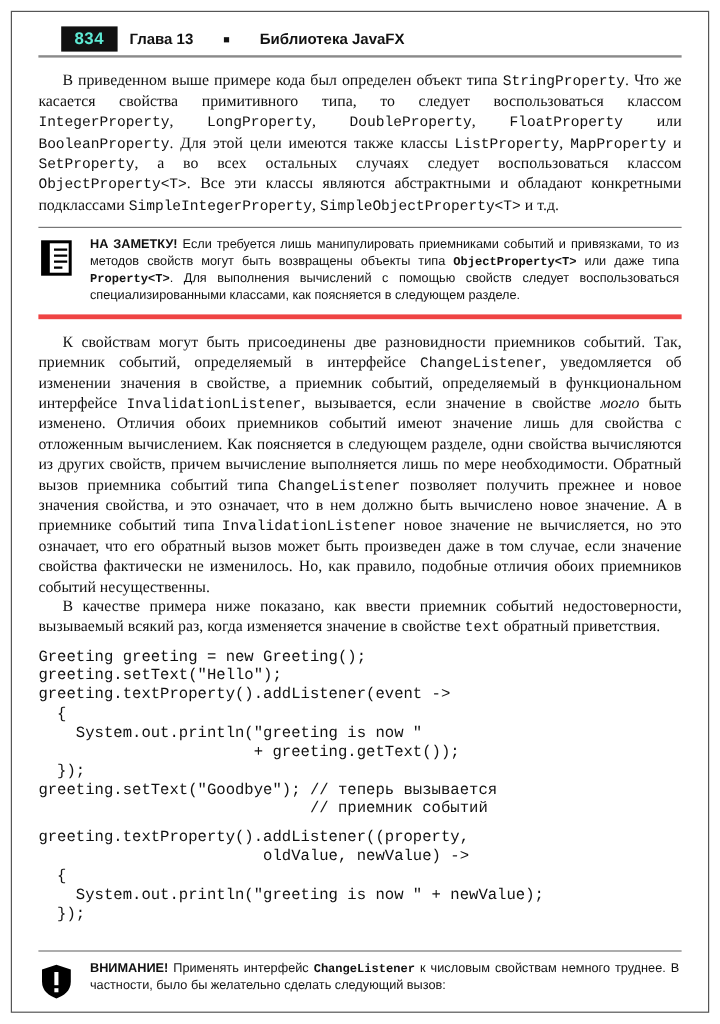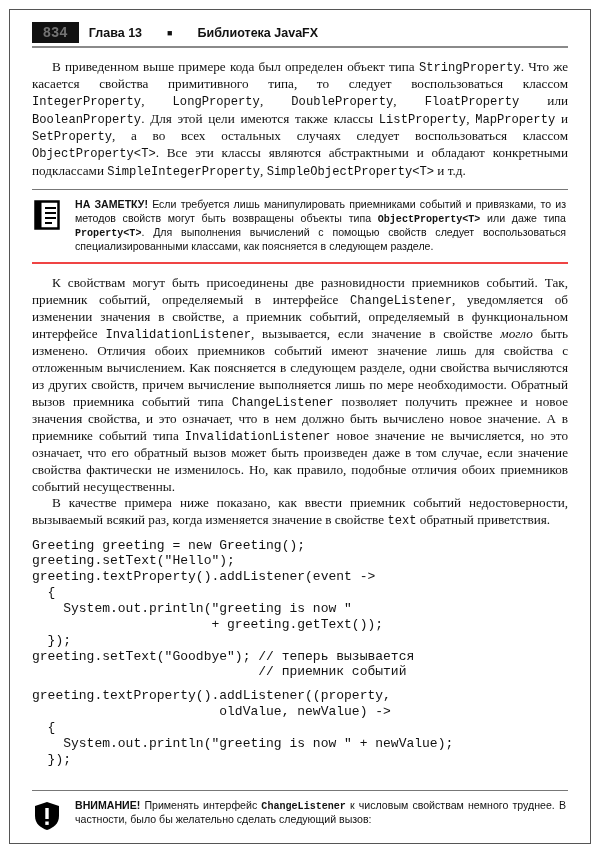--- a/index.html
+++ b/index.html
@@ -19,42 +19,43 @@
   }
   
   .header {
     display: flex; align-items: center; gap: 10px;
     border-bottom: 2px solid #8a8a8a;
     padding-bottom: 3px;
     margin-bottom: 11px;
     font-family: "Liberation Sans", sans-serif;
   }
   .pagenum {
-    background: #111; color: #737373;
+    background: #111; color: #5eead4;
     font-weight: bold; font-size: 14px;
     padding: 2px 11px 3px 11px;
     letter-spacing: 0.5px;
+    margin-left: 19px;
   }
   .chapter-label { font-weight: bold; font-size: 12.5px; display: flex; gap: 25px; align-items: center; }
   .chapter-label .sq { font-size: 9px; position: relative; top: 0px; }
   
   p.body {
     font-size: 13.2px; line-height: 1.27;
     text-align: justify;
     text-indent: 20px;
   }
   .seg-text { }
   .seg-code { font-family: "Liberation Mono", monospace; font-size: 0.92em; }
   .seg-italic { font-style: italic; }
   .seg-b { font-weight: bold; }
   .seg-bcode { font-family: "Liberation Mono", monospace; font-weight: bold; font-size: 0.92em; }
   
   .callout {
     display: flex; align-items: flex-start; gap: 13px;
-    border-top: 1px solid #777; border-bottom: 2px solid #ef4444;
+    border-top: 1px solid #777; border-bottom: 4px solid #ef4444;
     padding: 8px 2px 8px 2px;
     margin: 9px 0 11px 0;
   }
   .callout .icon-wrap { flex: 0 0 28px; padding-top: 2px; }
   .callout .callout-text {
     font-family: "Liberation Sans", sans-serif;
     font-size: 10.6px; line-height: 1.3;
     text-align: justify;
   }
   .callout .callout-text .seg-code,

